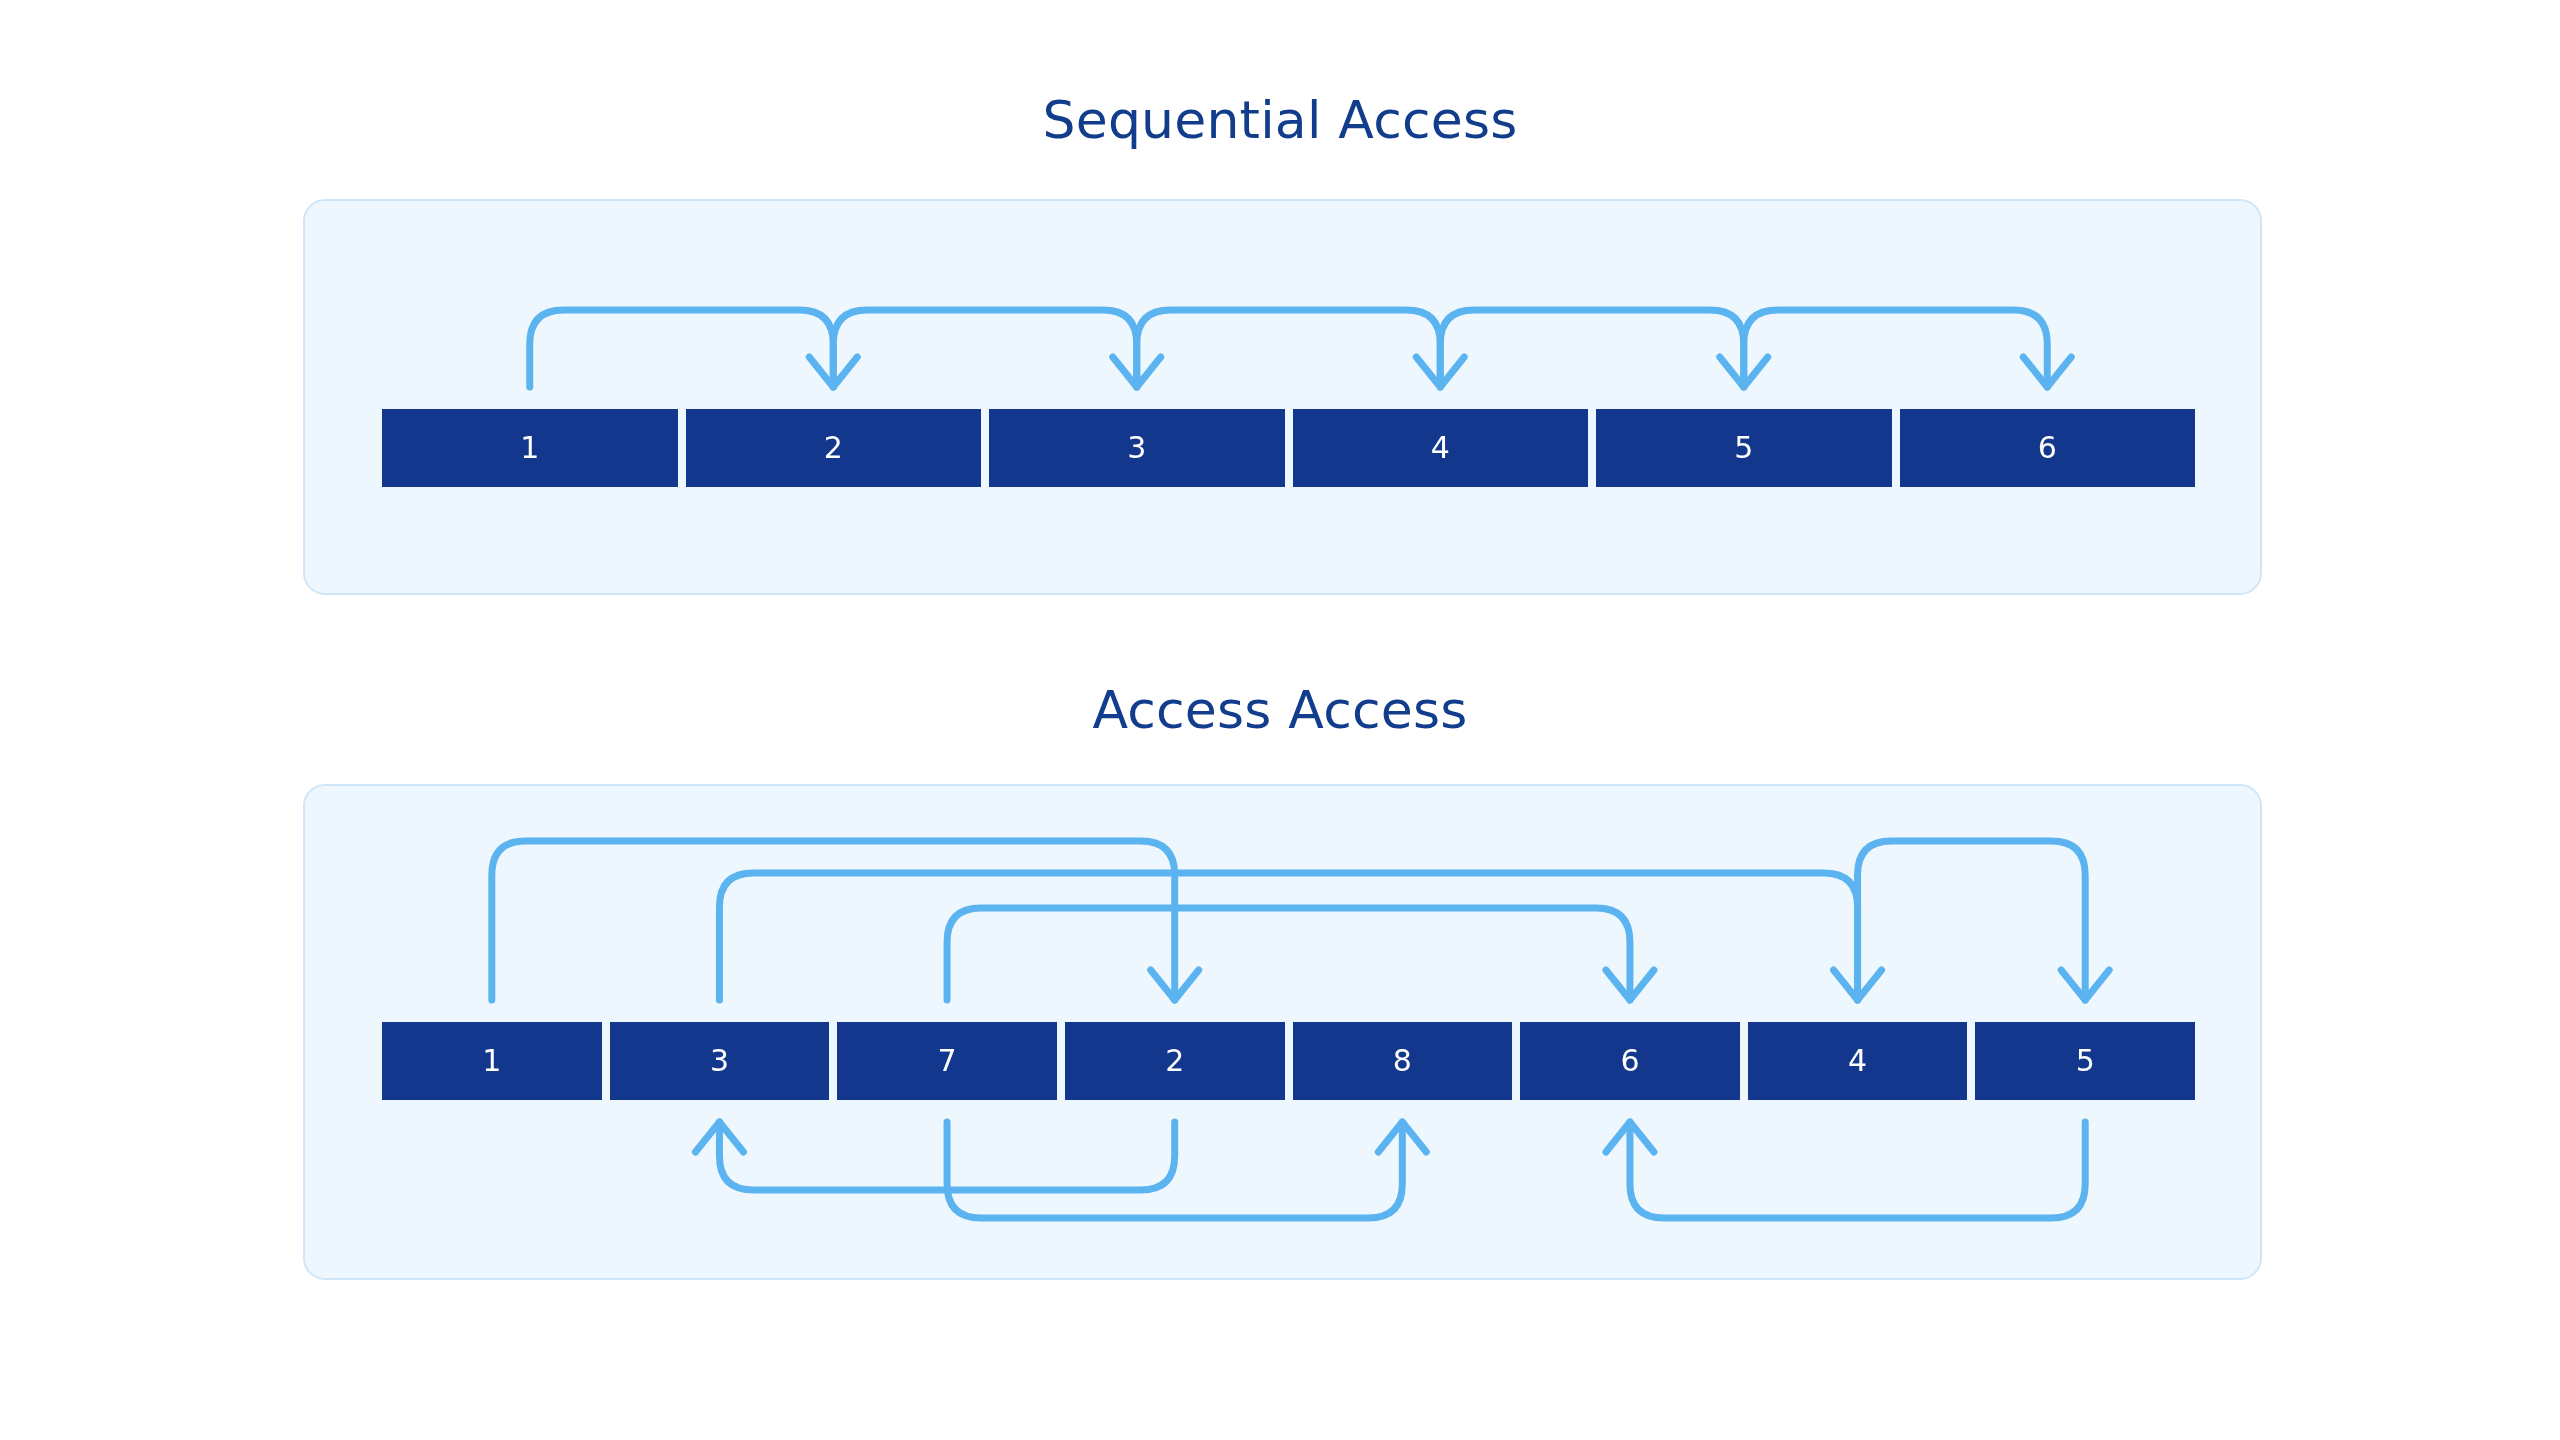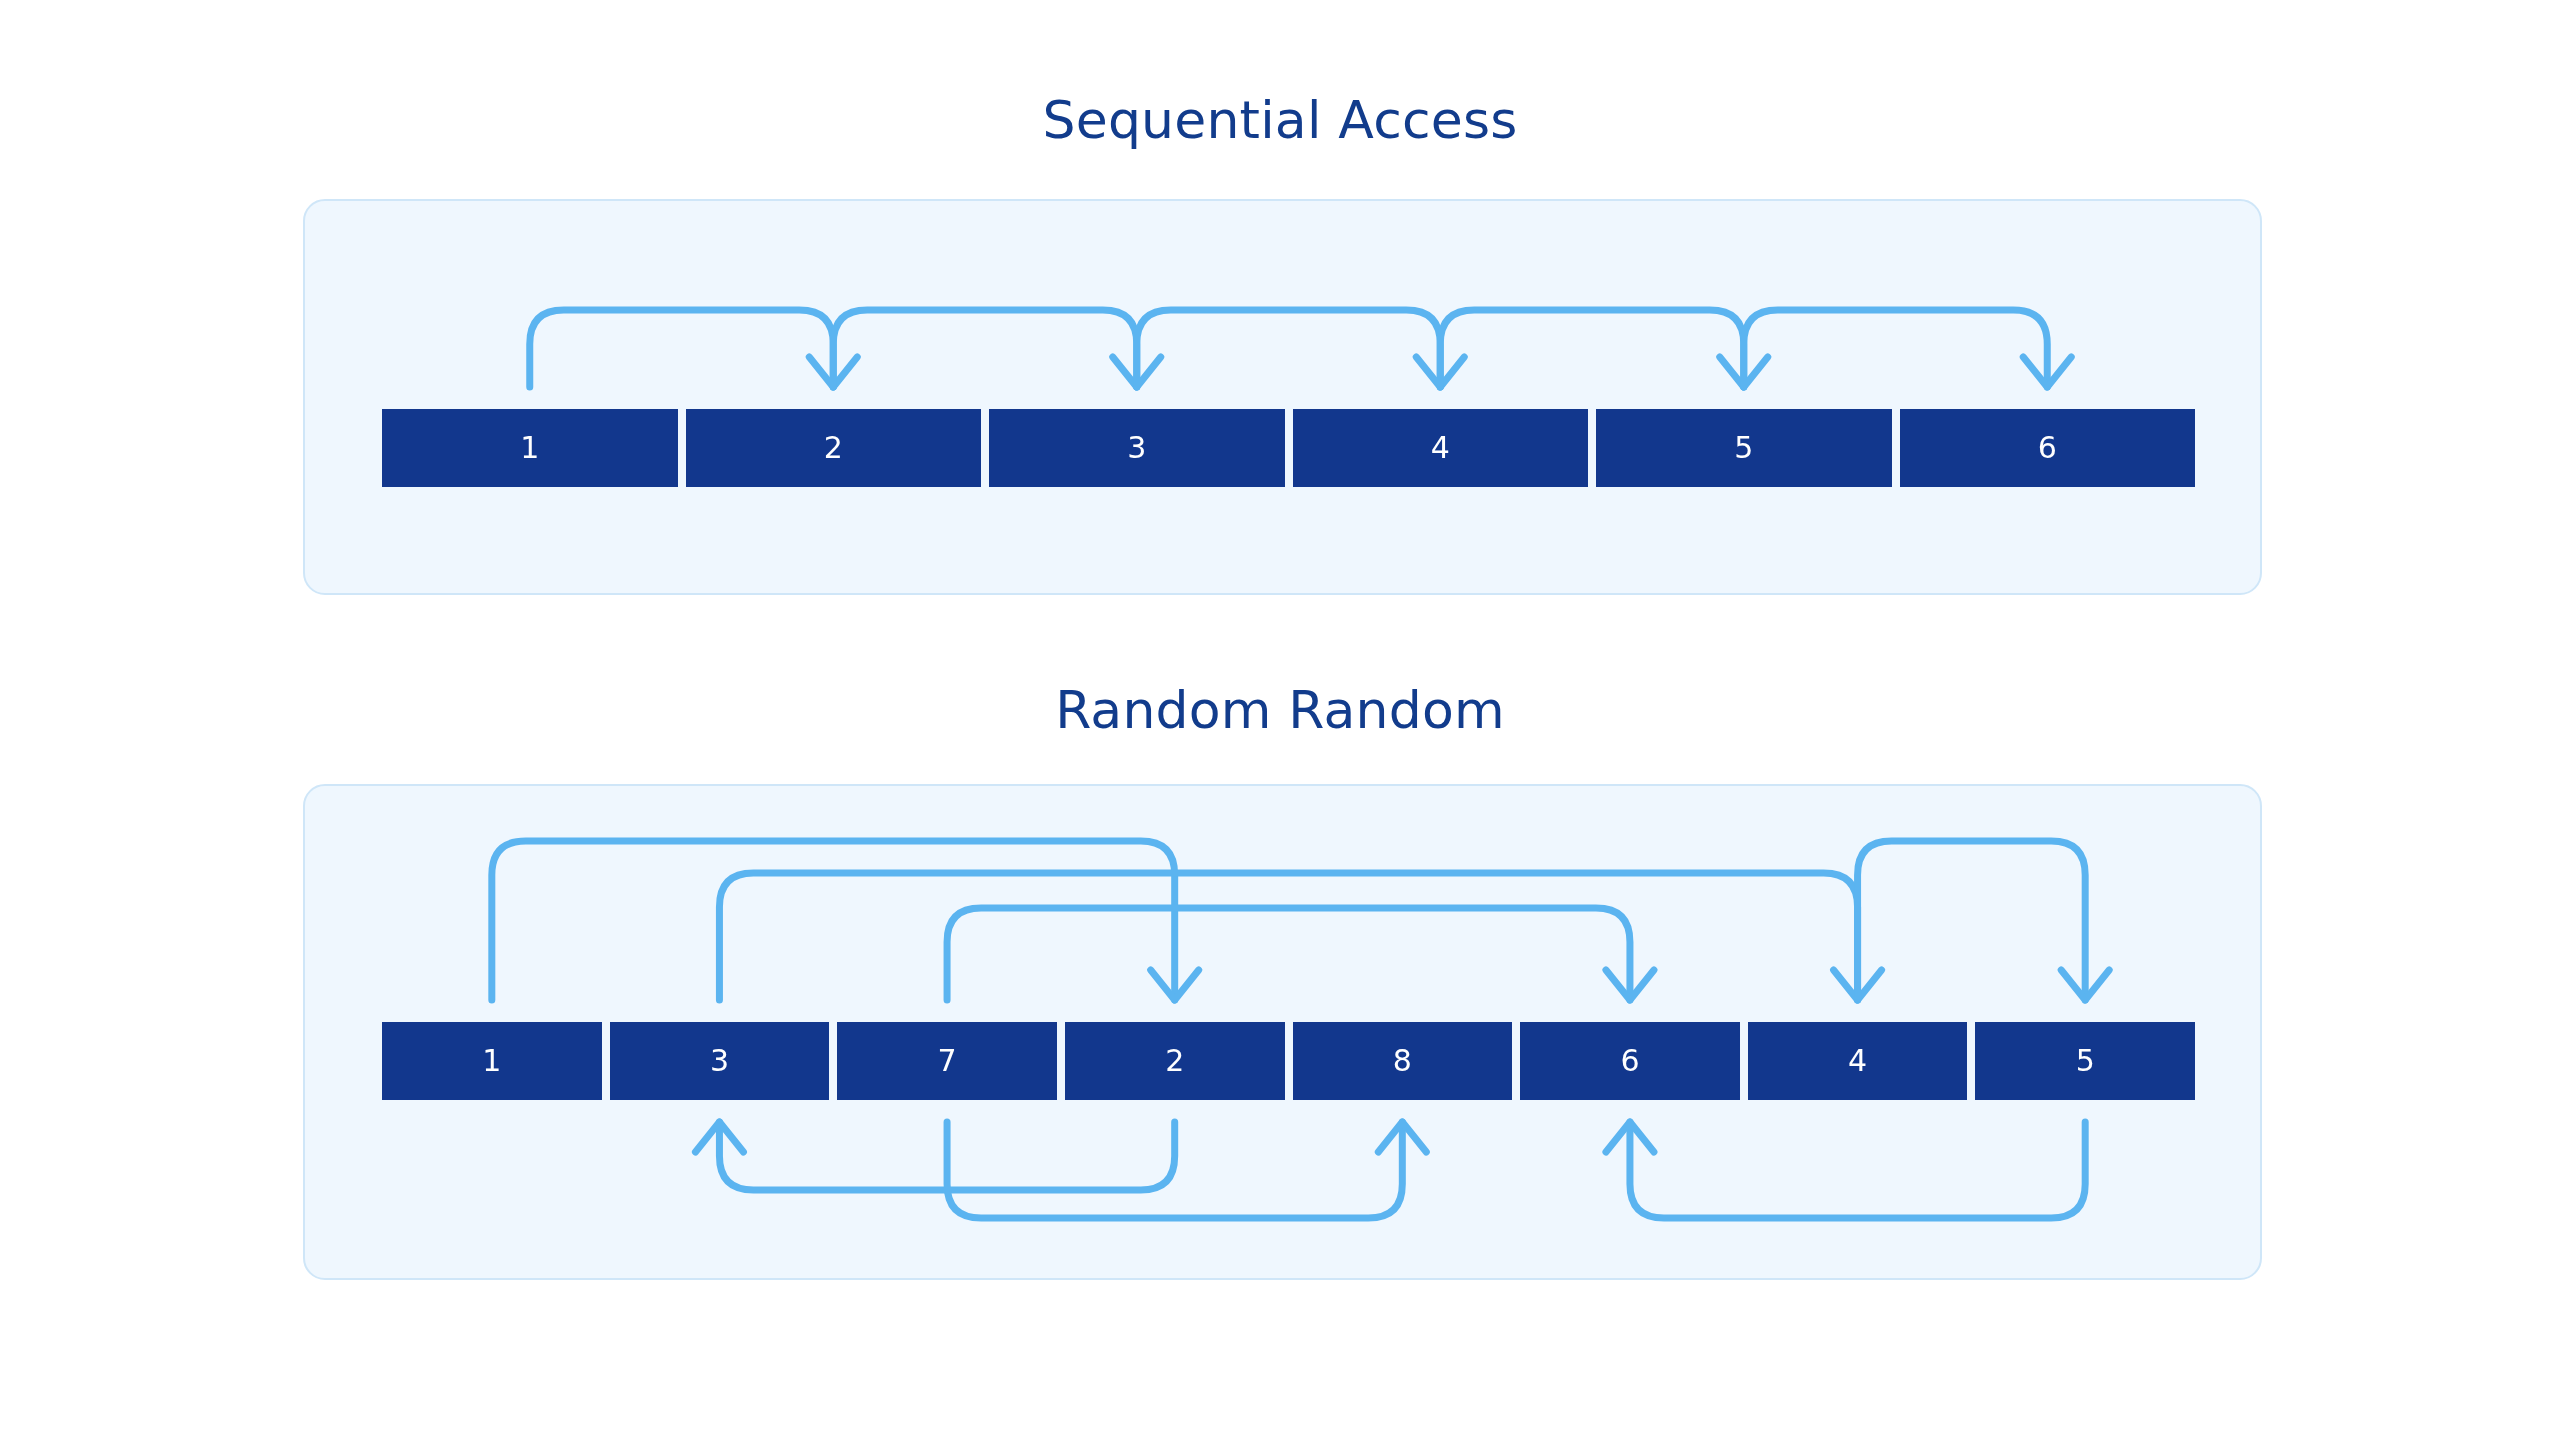--- a/index.html
+++ b/index.html
@@ -93,21 +93,21 @@
 
   <div class="array-row" id="array-sequential">
     <div class="cell">1</div>
     <div class="cell">2</div>
     <div class="cell">3</div>
     <div class="cell">4</div>
     <div class="cell">5</div>
     <div class="cell">6</div>
   </div>
 
-  <div class="section-title" id="title-random">Random Random</div>
+  <div class="section-title" id="title-random">Access Access</div>
 
   <div class="panel" id="panel-random"></div>
 
   <div class="array-row" id="array-random">
     <div class="cell">1</div>
     <div class="cell">3</div>
     <div class="cell">7</div>
     <div class="cell">2</div>
     <div class="cell">8</div>
     <div class="cell">6</div>

